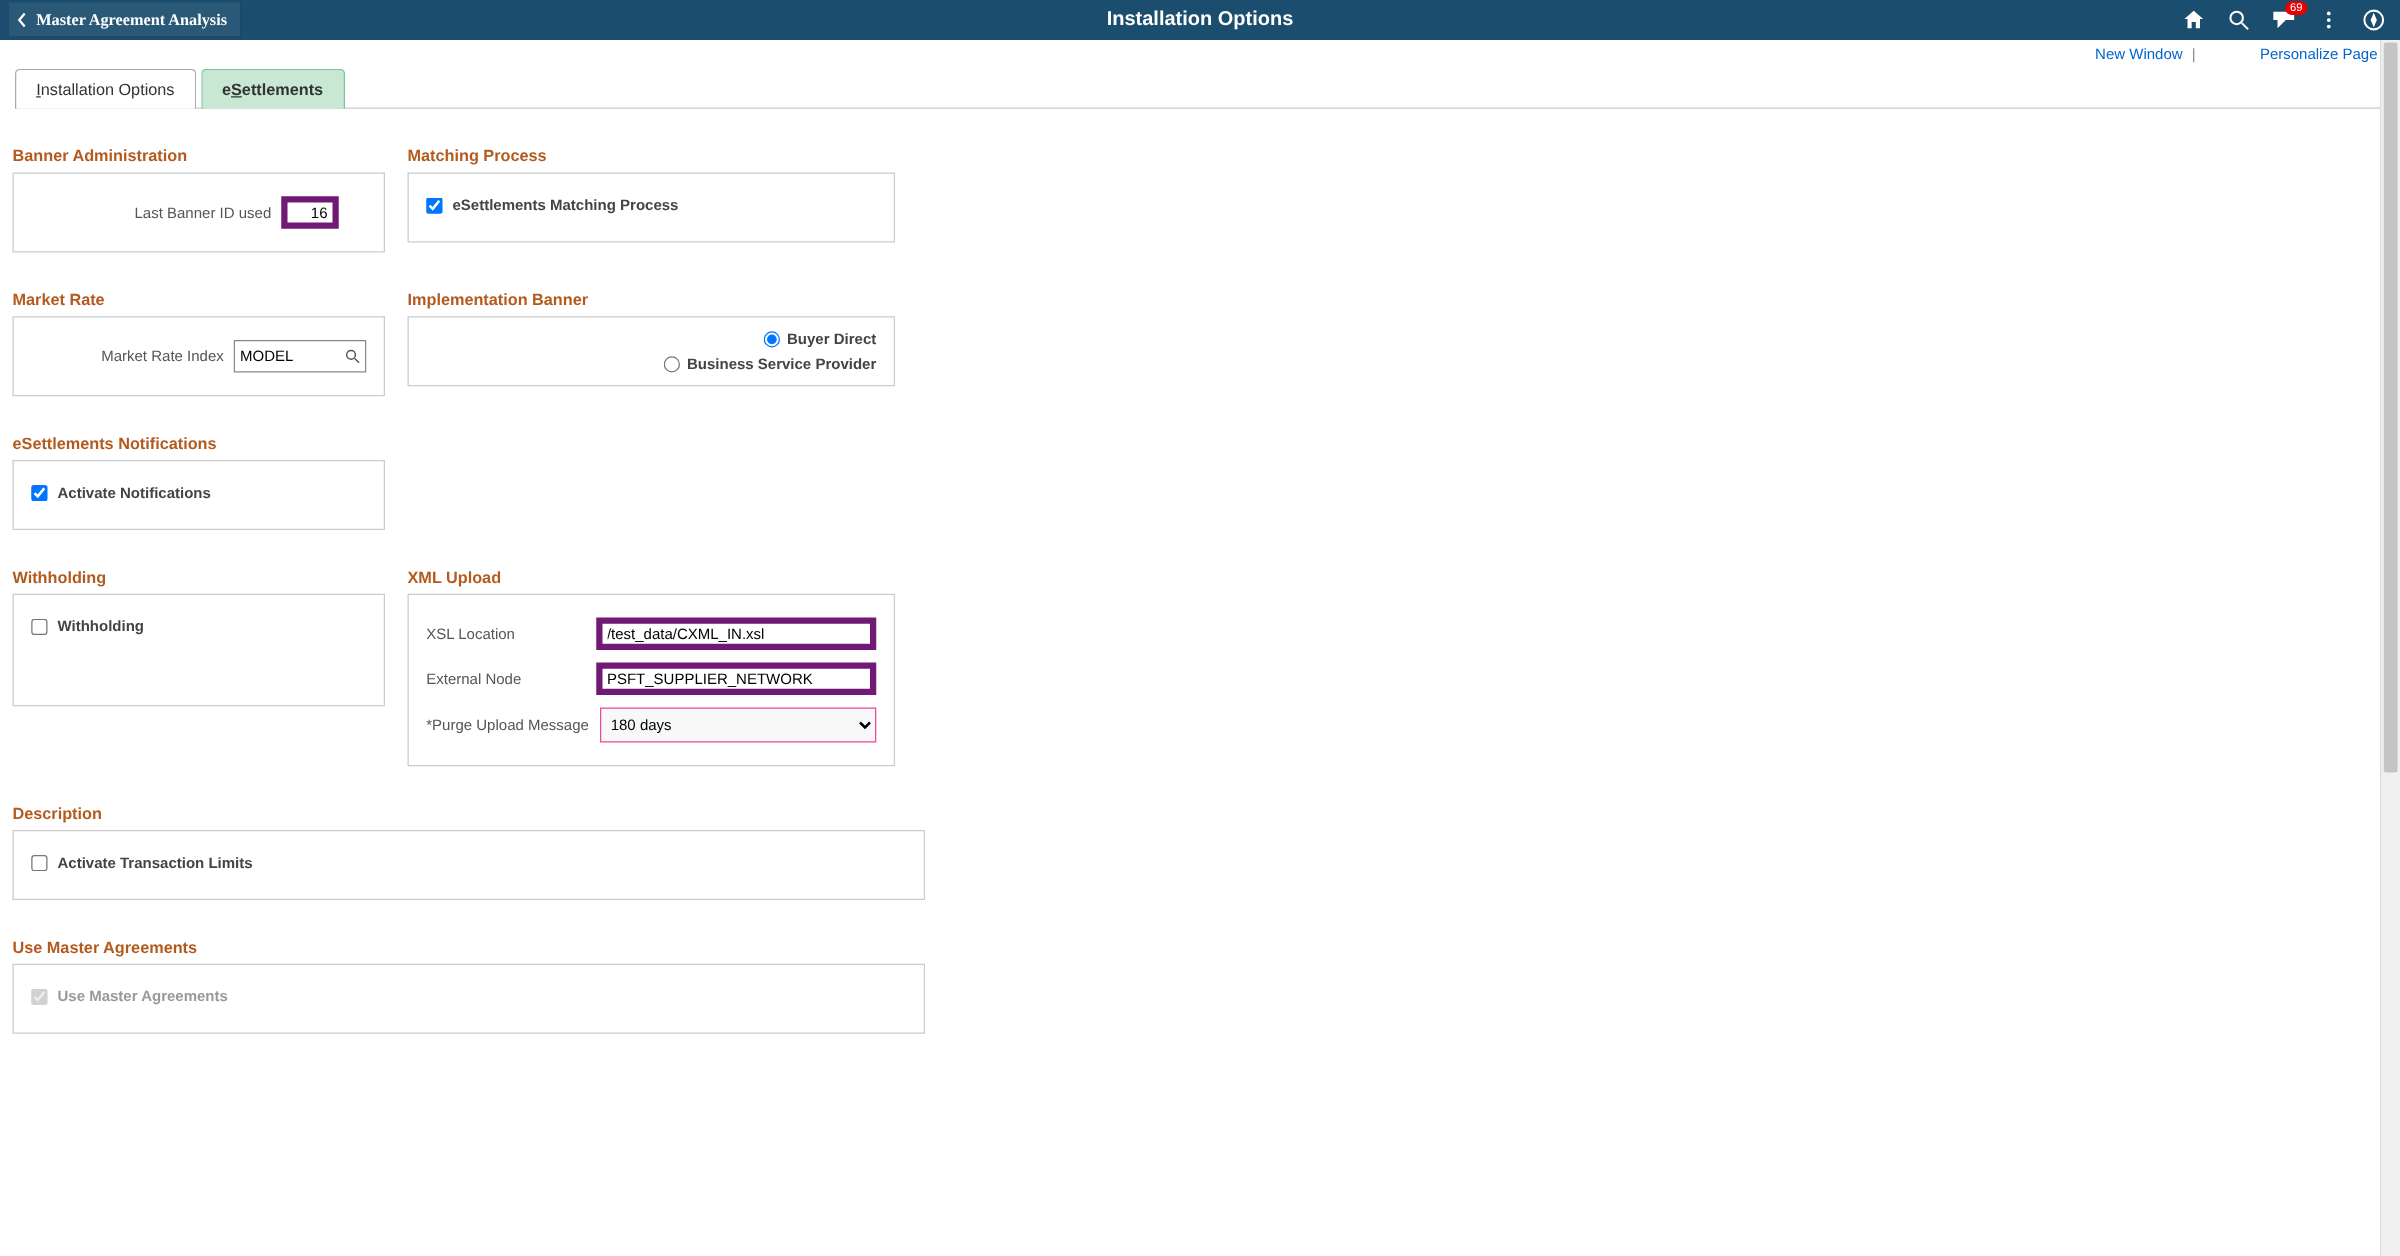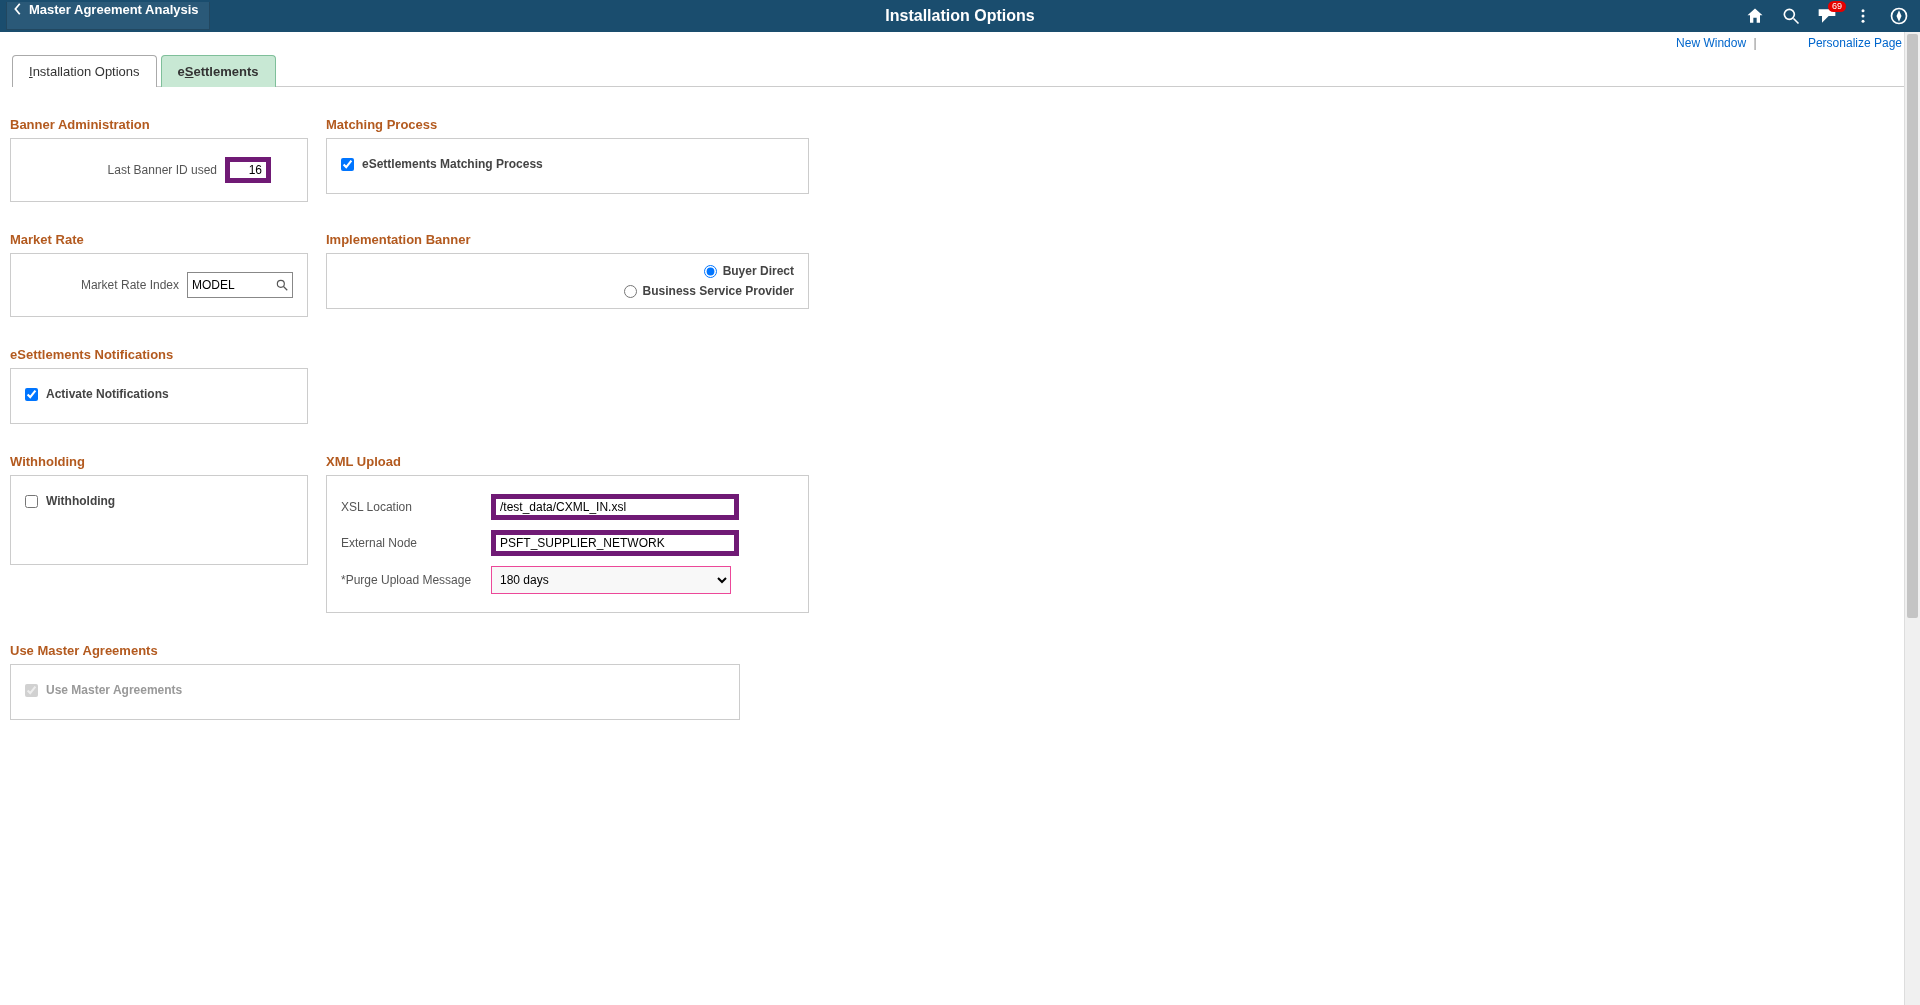--- a/index.html
+++ b/index.html
@@ -18,23 +18,24 @@
     align-items: center;
     color: #fff;
     position: relative;
   }
   .breadcrumb-box {
     background: rgba(255,255,255,0.07);
     border: 1px solid rgba(0,0,0,0.2);
     border-top: none;
     height: 28px;
     display: flex;
-    align-items: flex-start;
+    align-items: center;
     padding: 0 10px 0 6px;
     margin-left: 6px;
+    font-family: Liberation Serif, serif;
   }
   .breadcrumb-back {
     display: inline-flex;
     align-items: center;
     margin-right: 6px;
   }
   .breadcrumb-back svg { width: 10px; height: 14px; }
   .breadcrumb-text { font-weight: bold; font-size: 13px; }
   .header-title {
     position: absolute;
@@ -115,21 +116,21 @@
     font-weight: bold;
     font-size: 13px;
     margin-bottom: 6px;
   }
   .group-box {
     border: 1px solid #ccc;
     padding: 18px 14px;
     min-height: 56px;
   }
   .w298 { width: 298px; }
-  .w415 { width: 483px; }
+  .w415 { width: 390px; }
   .w730 { width: 730px; }
   .field-row {
     display: flex;
     align-items: center;
     margin-bottom: 10px;
   }
   .field-row:last-child { margin-bottom: 0; }
   .field-label {
     color: #555;
     font-size: 12px;
@@ -351,20 +352,31 @@
         <div class="field-row">
           <span class="lbl-xml req">Purge Upload Message</span>
           <select class="sel">
             <option>180 days</option>
           </select>
         </div>
       </div>
     </div>
   </div>
 
+  <div class="row2">
+    <div class="col">
+      <div class="section-title">Description</div>
+      <div class="group-box w730">
+        <label class="check-row">
+          <input type="checkbox" style="">
+          <span>Activate Transaction Limits</span>
+        </label>
+      </div>
+    </div>
+  </div>
 
   <div class="row2">
     <div class="col">
       <div class="section-title">Use Master Agreements</div>
       <div class="group-box w730">
         <label class="check-row" style="color:#999;">
           <input type="checkbox" checked="" disabled="" style="">
           <span>Use Master Agreements</span>
         </label>
       </div>

